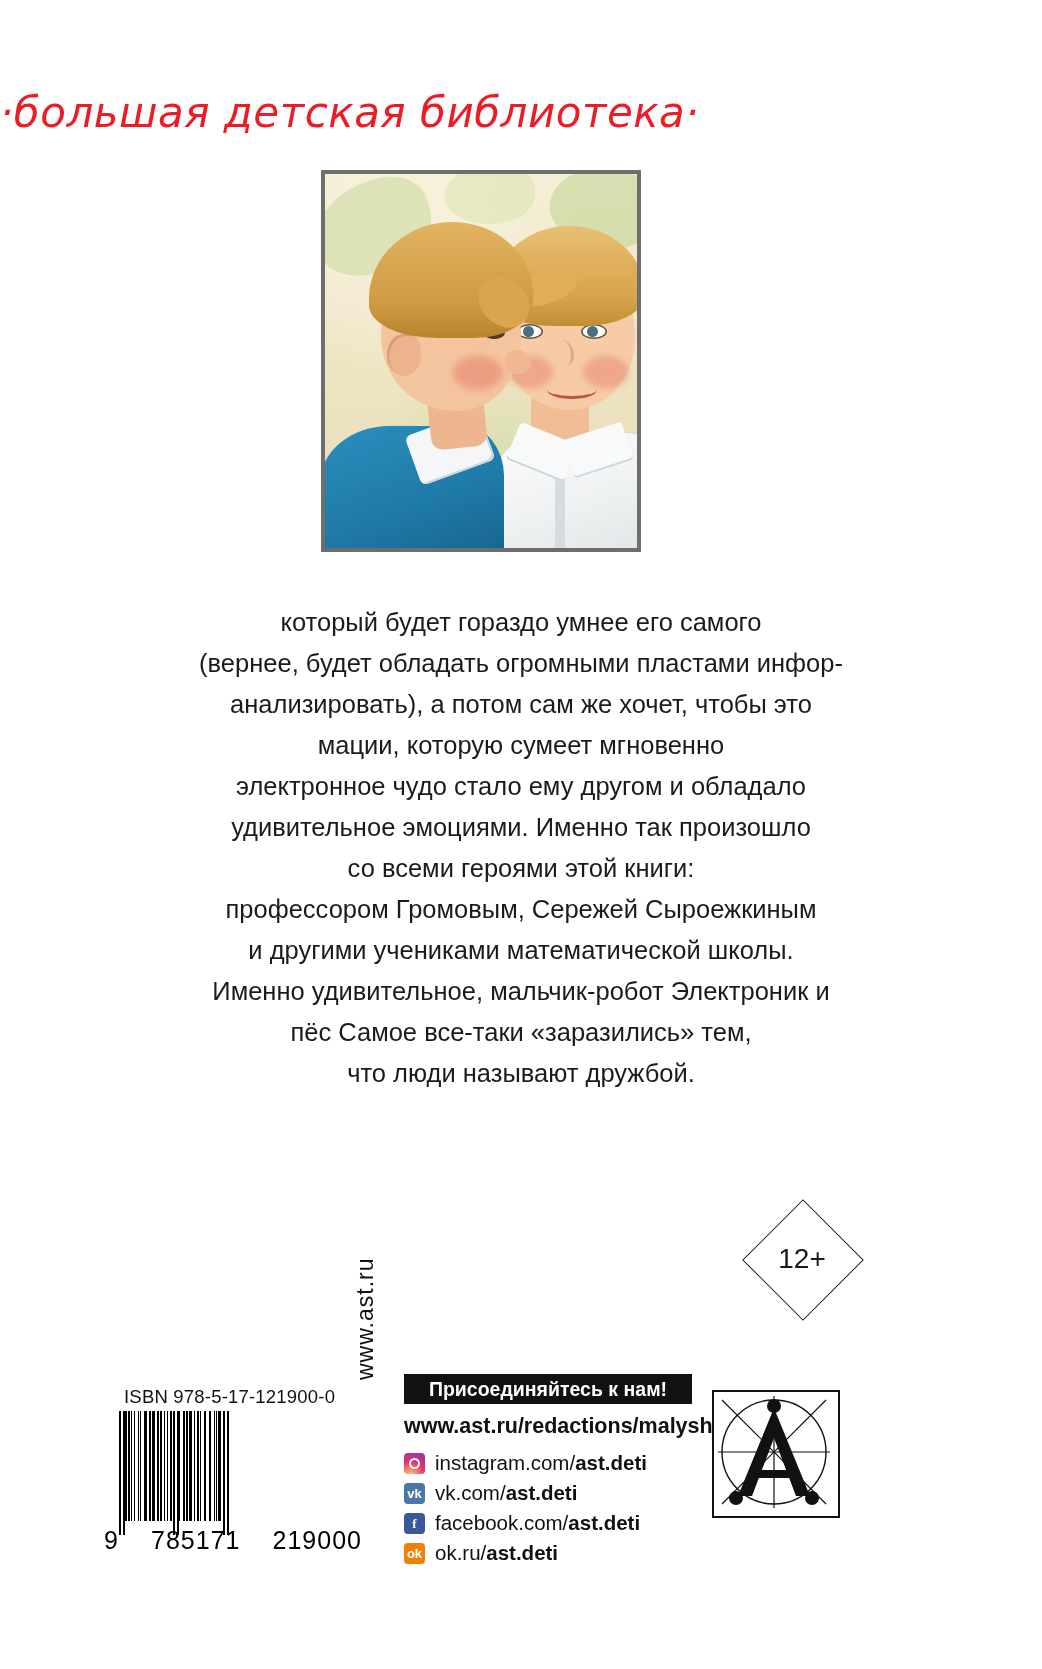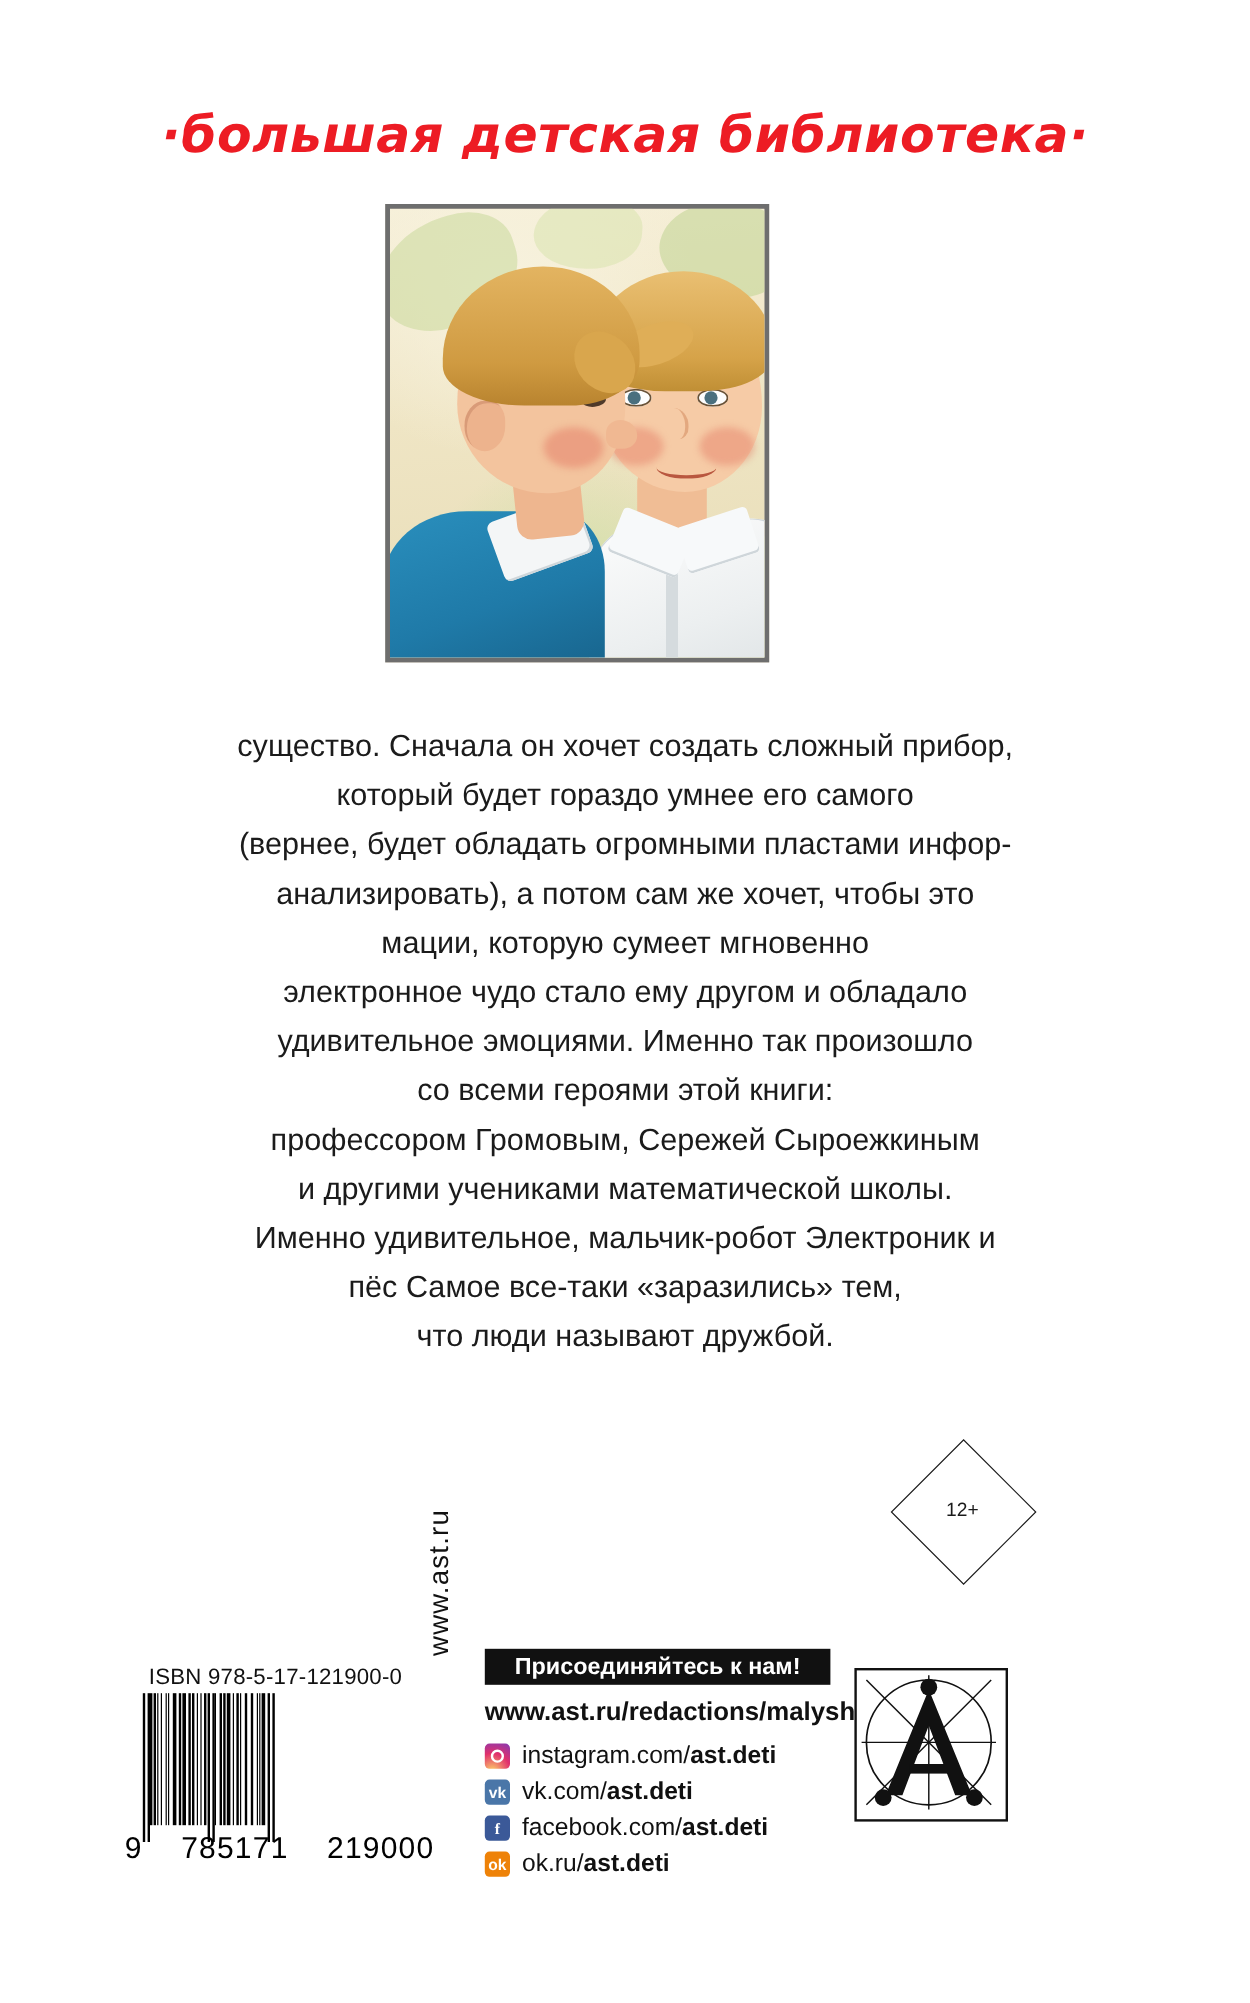--- a/index.html
+++ b/index.html
@@ -15,23 +15,23 @@
     color: #1a1a1a;
     overflow: hidden;
   }
 
   
   .series-banner {
     position: absolute;
     left: 0;
     top: 88px;
     width: 1042px;
-    text-align: center;
+    text-align: left;
     font-family: "DejaVu Sans", sans-serif;
-    font-weight: bold;
+    font-weight: normal;
     font-style: italic;
     font-size: 42px;
     letter-spacing: 0.5px;
     color: #ed1c24;
     white-space: nowrap;
   }
 
   
   .illo-frame {
     position: absolute;
@@ -294,21 +294,21 @@
   }
   .age-diamond-label {
     position: absolute;
     left: 760px;
     top: 1217px;
     width: 84px;
     height: 84px;
     display: flex;
     align-items: center;
     justify-content: center;
-    font-size: 16px;
+    font-size: 28px;
     color: #1a1a1a;
   }
 
   
   .isbn-text {
     position: absolute;
     left: 124px;
     top: 1386px;
     font-size: 18.5px;
     letter-spacing: .2px;
@@ -487,21 +487,20 @@
     <div class="boyL-nose"></div>
     <div class="boyL-ear"></div>
     <div class="boyL-eye"></div>
     <div class="boyL-brow"></div>
     <div class="boyL-hair"></div>
     <div class="boyL-hair2"></div>
   </div>
 </div>
 
 <div class="blurb">
-  <p>существо. Сначала он хочет создать сложный прибор,</p>
   <p>который будет гораздо умнее его самого</p>
   <p>(вернее, будет обладать огромными пластами инфор-</p>
   <p>анализировать),  а потом сам же хочет, чтобы это</p>
   <p>мации, которую сумеет мгновенно</p>
   <p>электронное чудо стало ему другом и обладало</p>
   <p>удивительное эмоциями. Именно так произошло</p>
   <p>со всеми героями этой книги:</p>
   <p>профессором Громовым, Сережей Сыроежкиным</p>
   <p>и другими учениками математической школы.</p>
   <p>Именно удивительное, мальчик-робот Электроник и</p>

